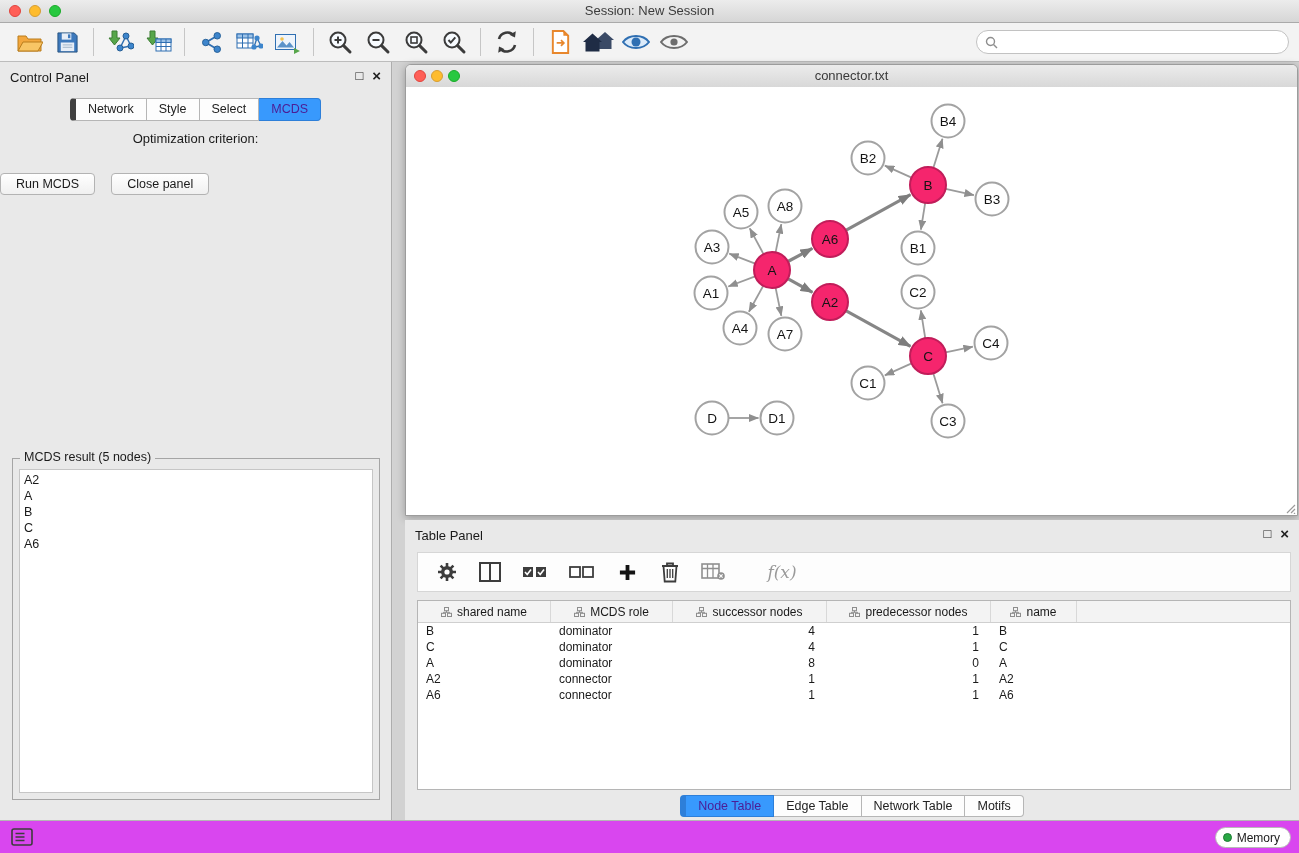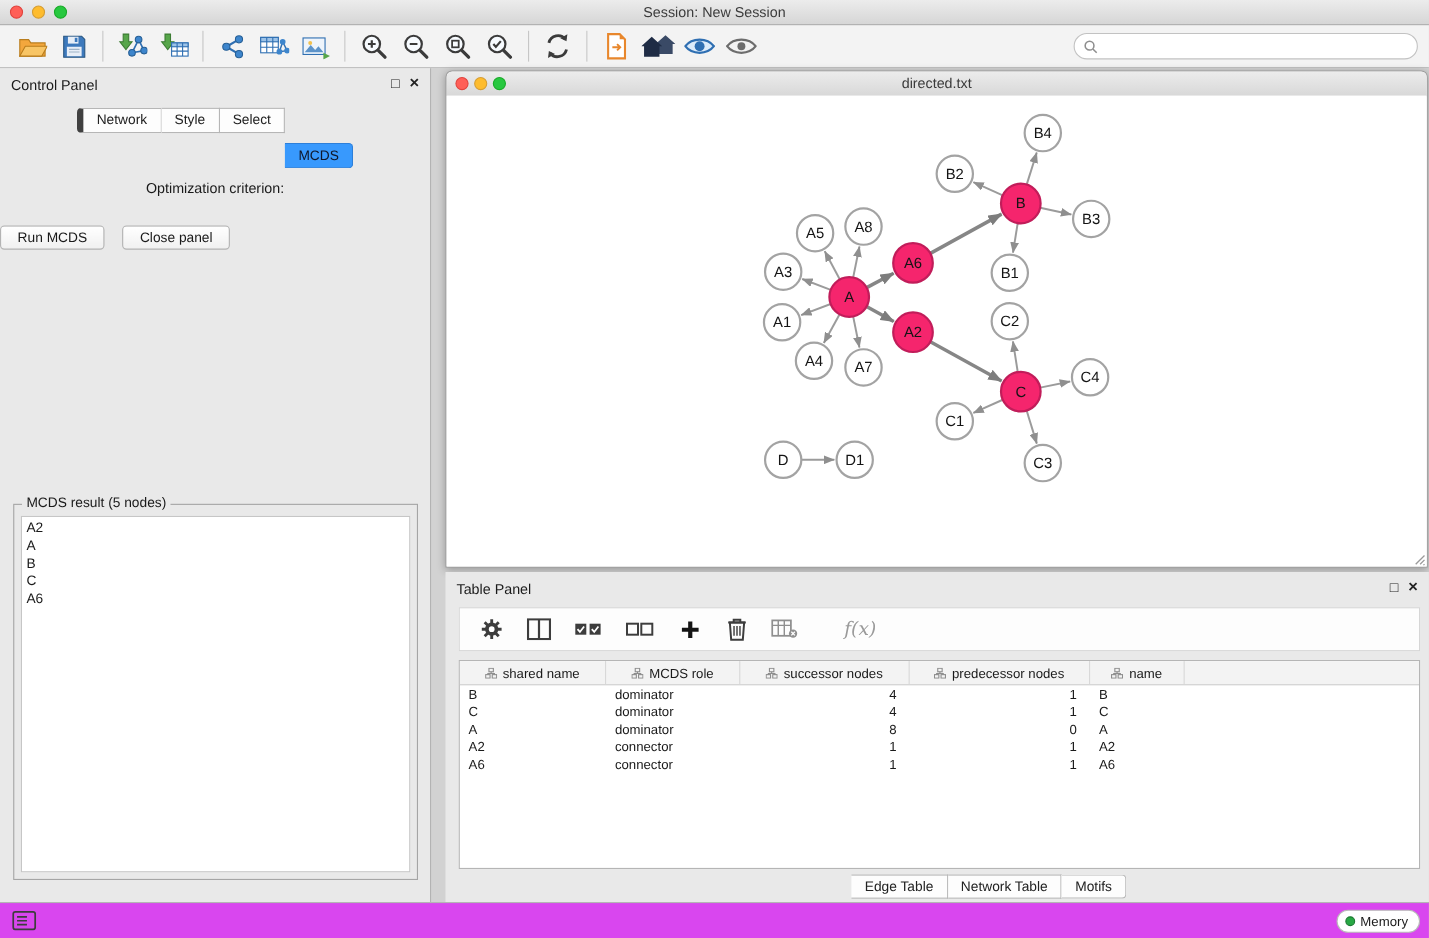--- a/index.html
+++ b/index.html
@@ -32,21 +32,21 @@
   .panel-header{position:relative;height:30px;}
   .panel-header .ptitle{position:absolute;left:10px;top:8px;font-size:13px;}
   .win-btns{position:absolute;right:10px;top:7px;display:flex;gap:9px;align-items:center;}
   .win-btn{font-size:13px;line-height:13px;color:#222;cursor:default;}
   .win-btn.x{font-weight:bold;font-size:15px;}
   .seg-row{display:flex;justify-content:center;}
   .seg-tab{height:21px;line-height:21px;padding:0 12px;background:#fdfdfd;border:1px solid #b6b6b6;
     border-left:none;font-size:12.5px;color:#222;}
   .seg-tab:first-child{border-left:6px solid #404040;border-radius:4px 0 0 4px;}
   .seg-tab:last-child{border-radius:0 4px 4px 0;}
-  .seg-tab.active{background:#3899fd;border-color:#2d7fd9;color:#0f172a;margin-top:32px;}
+  .seg-tab.active{background:#3899fd;border-color:#2d7fd9;color:#4c1d95;}
   .seg-tab.big{height:20px;line-height:20px;font-size:12.5px;}
   .cp-tabs{margin-top:6px;}
   .opt-label{text-align:center;margin-top:10px;font-size:13px;}
   .selectbox{position:relative;width:312px;height:23px;margin:9px auto 0 auto;background:#fff;
     border:1px solid #aeaeae;border-radius:4px;box-sizing:border-box;}
   .selectbox .sel-text{line-height:21px;padding-left:8px;font-size:12.5px;white-space:nowrap;overflow:hidden;}
   .stepper{position:absolute;right:0;top:0;bottom:0;width:19px;background:linear-gradient(#6eb3fe,#2e7fe9);
     border-radius:0 3px 3px 0;display:flex;flex-direction:column;align-items:center;justify-content:center;color:#fff;}
   .stepper span{font-size:6.5px;line-height:7px;}
   .cp-buttons{display:flex;gap:16px;margin-top:27px;}
@@ -273,21 +273,21 @@
 </div>
 
 <div class="desktop">
   <div class="net-window">
     <div class="nw-titlebar">
       <div class="lights">
         <div class="light red"></div>
         <div class="light yellow"></div>
         <div class="light green"></div>
       </div>
-      <div class="nw-title">directed.txt</div>
+      <div class="nw-title">connector.txt</div>
     </div>
     <div class="nw-content">
       <svg id="graph-svg" width="891" height="429" viewBox="0 0 891 429" font-family="Liberation Sans, DejaVu Sans, sans-serif">
         <defs>
           <marker id="arrowS" viewBox="0 0 10 8" refX="9.5" refY="4" markerWidth="10" markerHeight="8" markerUnits="userSpaceOnUse" orient="auto">
               <path d="M0 0L10 4L0 8Z" fill="#8f8f8f"></path>
             </marker>
           <marker id="arrowL" viewBox="0 0 13 10" refX="12" refY="5" markerWidth="13" markerHeight="10" markerUnits="userSpaceOnUse" orient="auto">
               <path d="M0 0L13 5L0 10Z" fill="#7d7d7d"></path>
             </marker>

